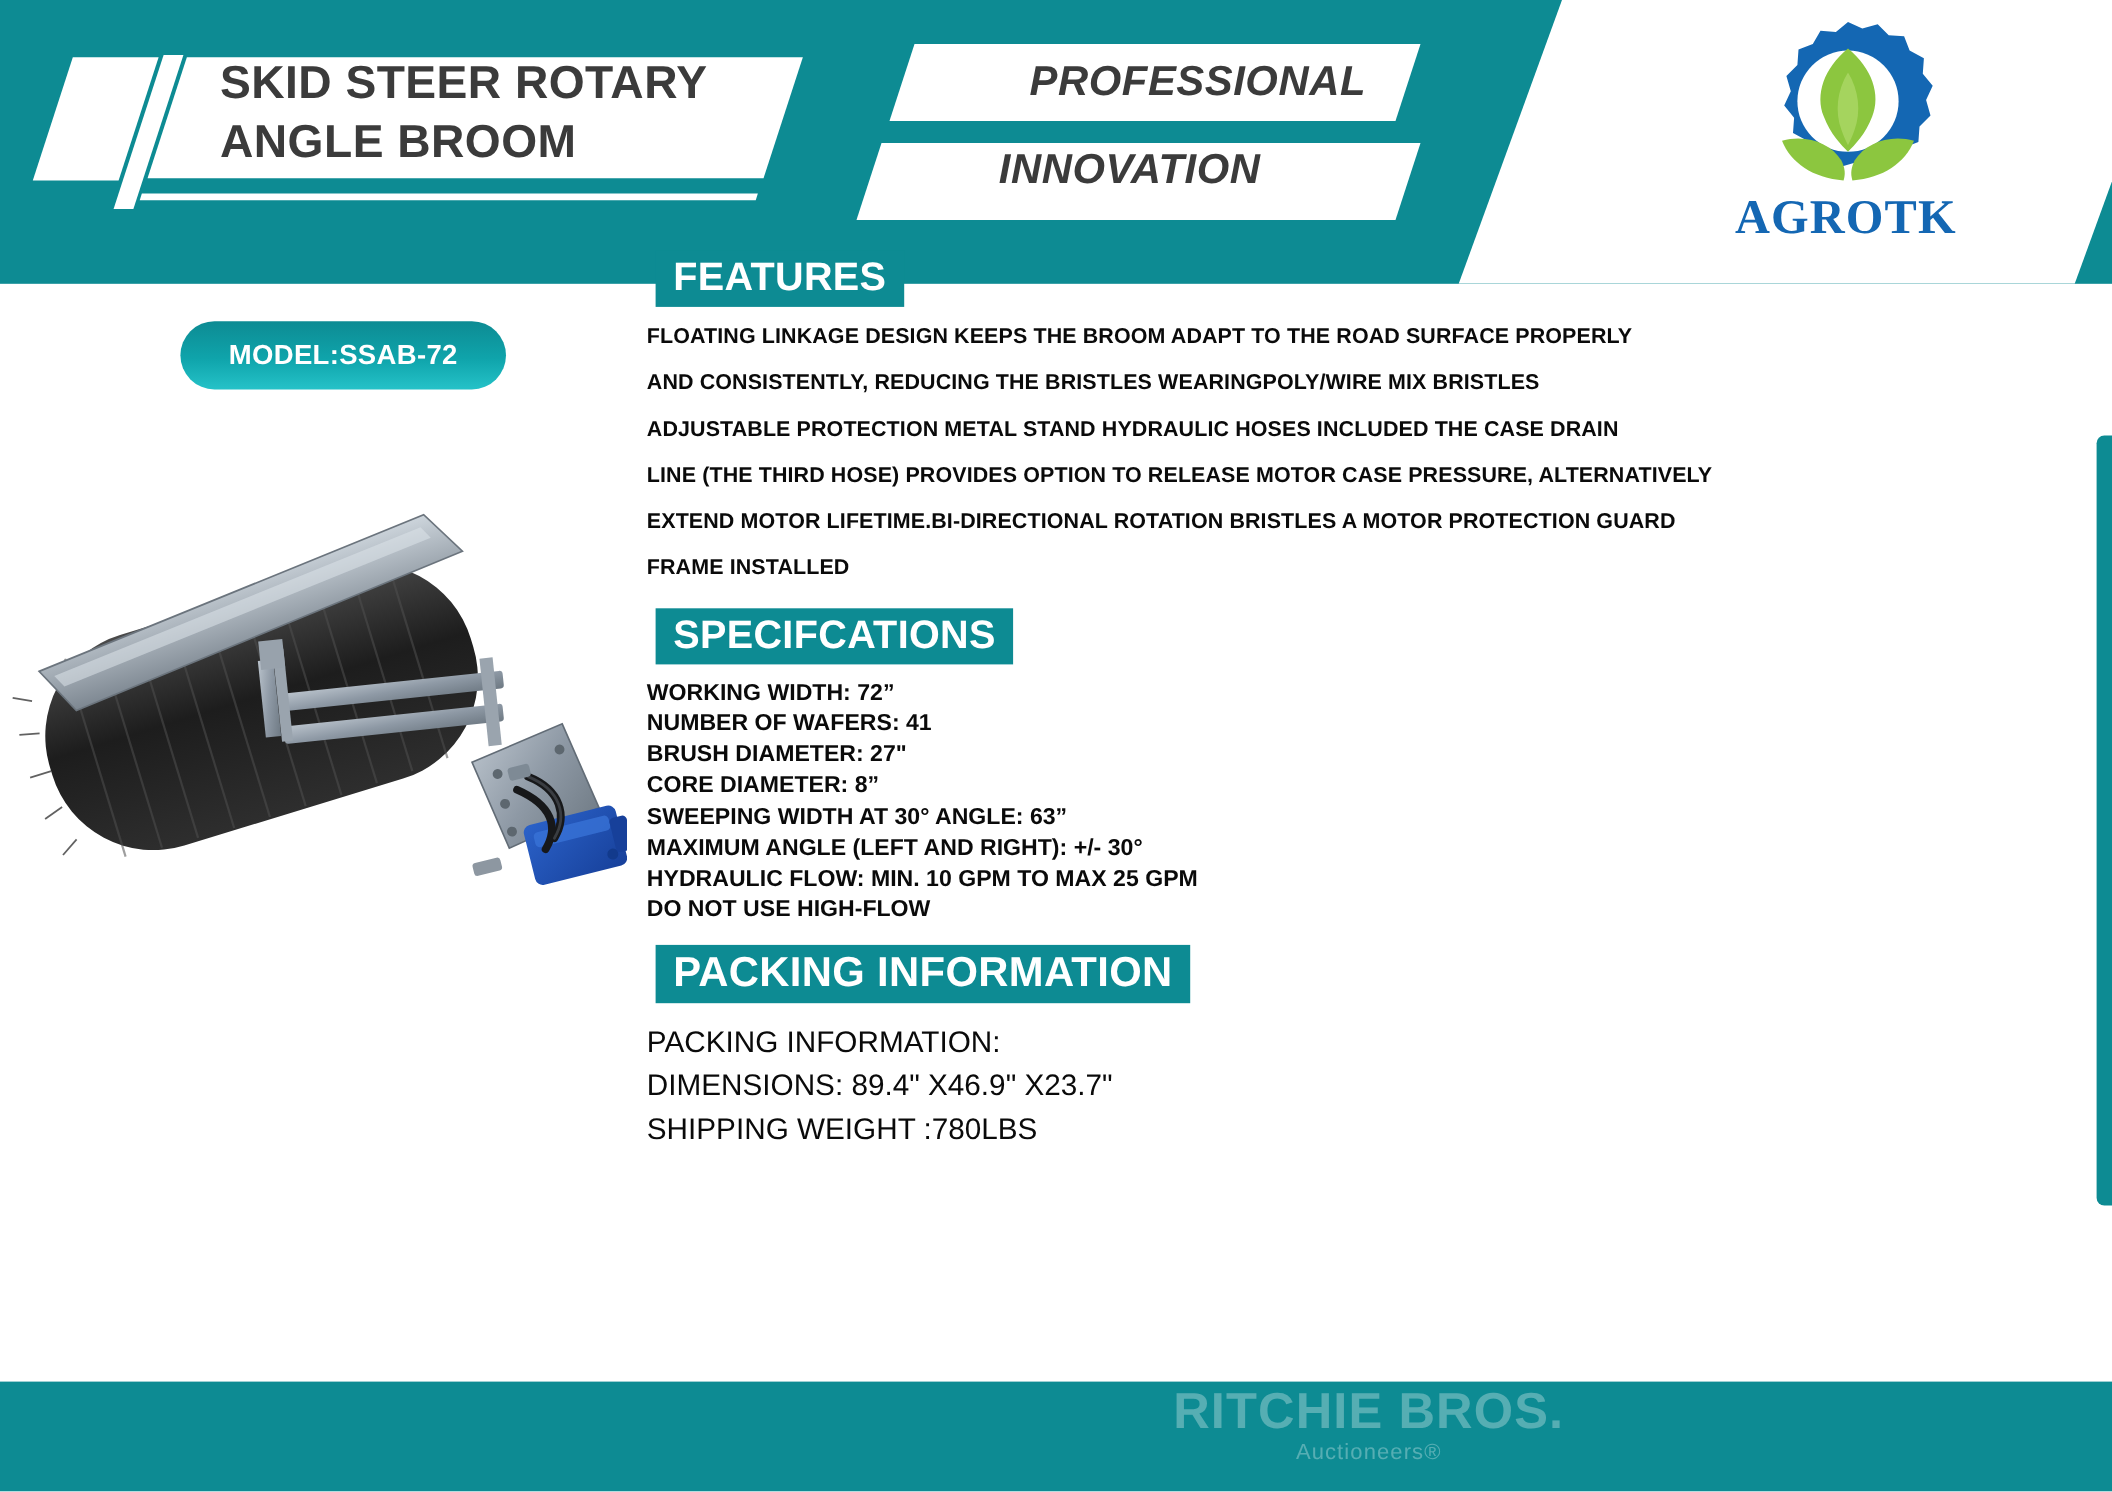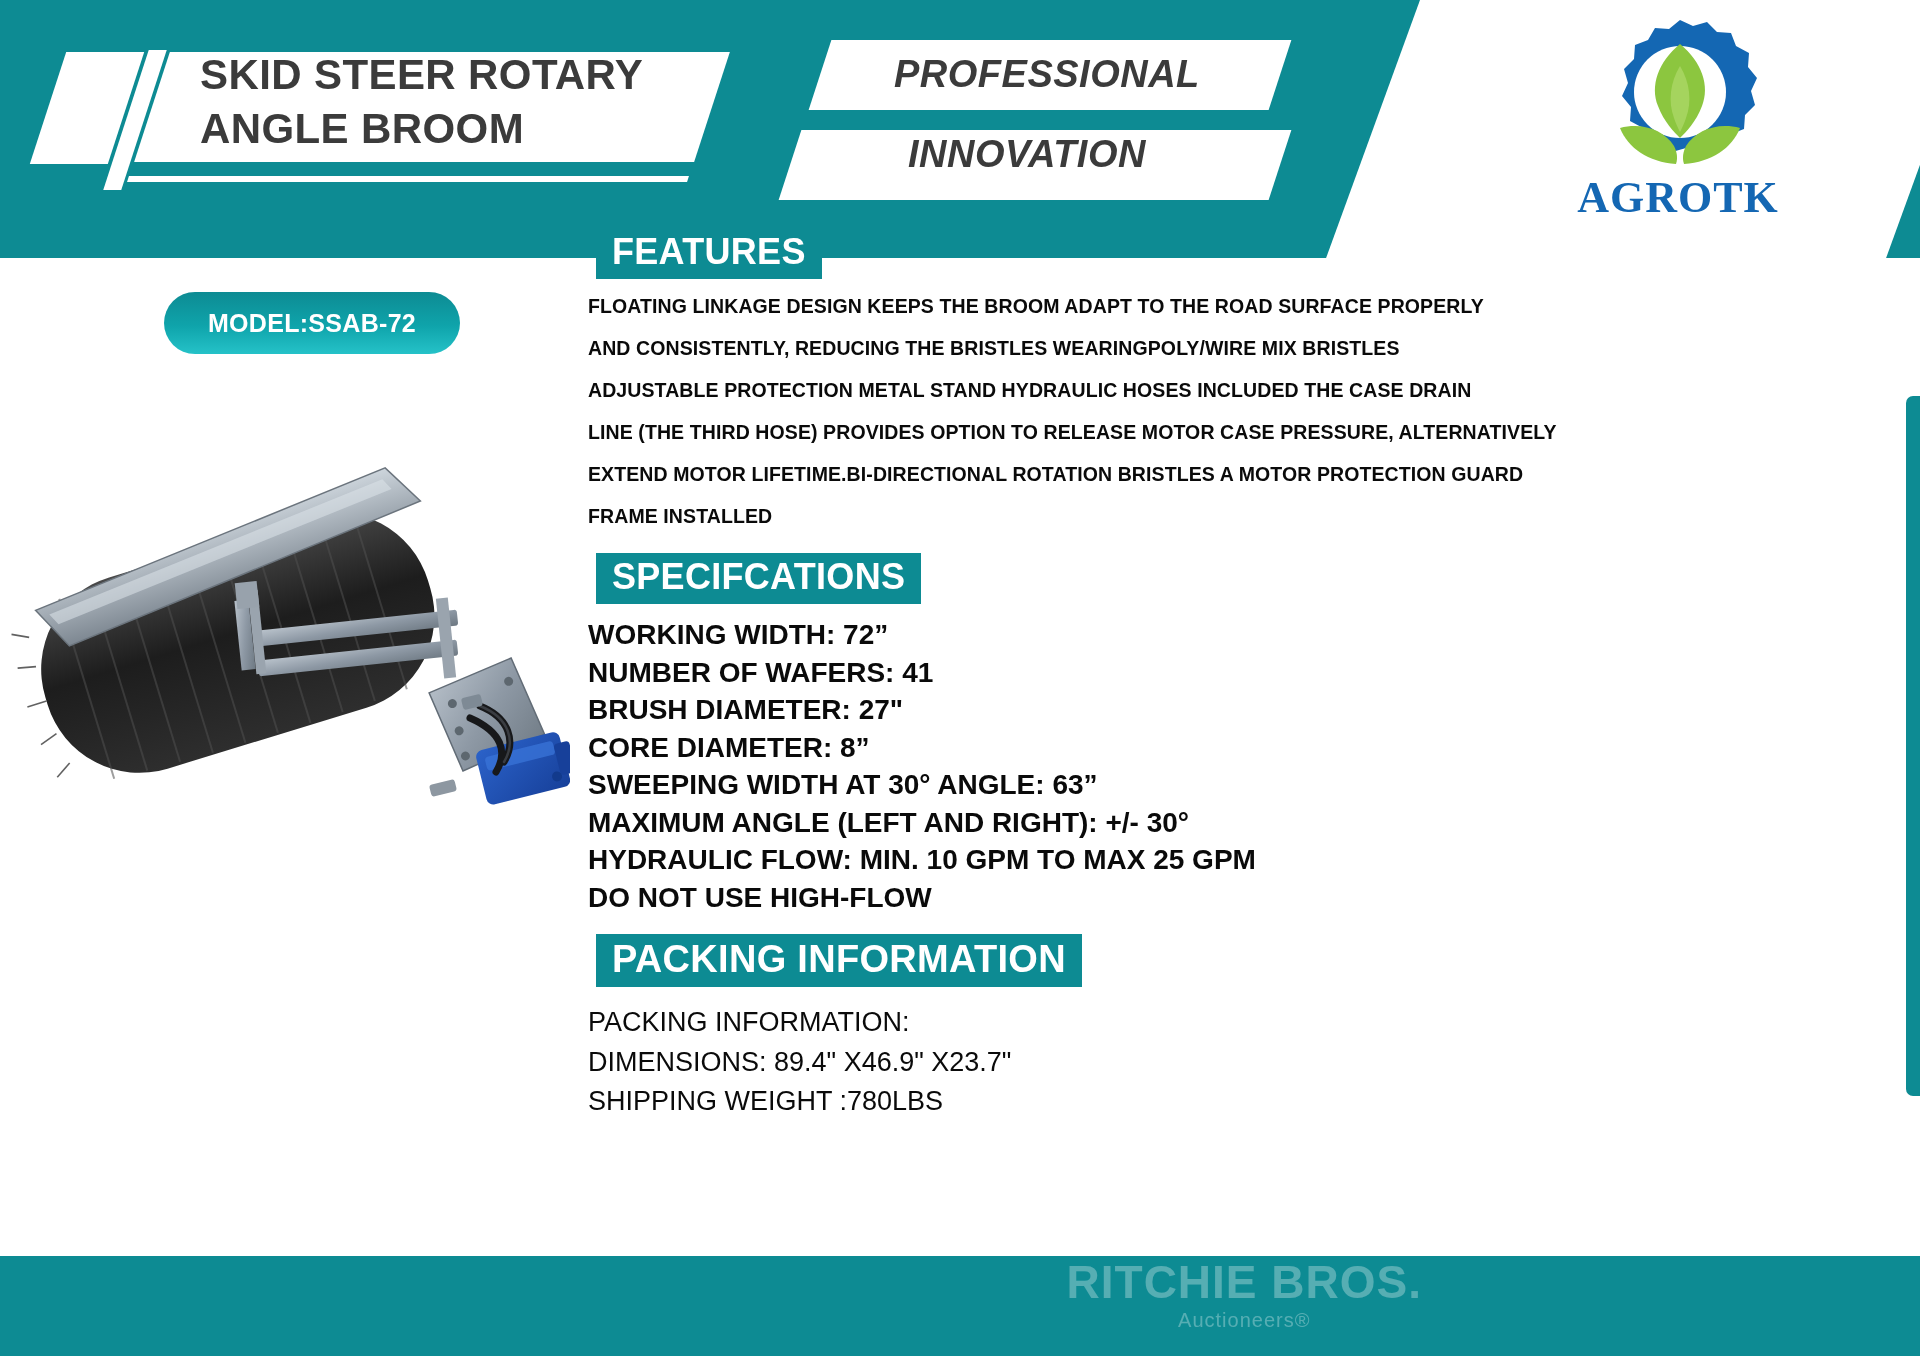--- a/index.html
+++ b/index.html
@@ -81,21 +81,21 @@
   }
   .hdr-slogan {
     position: absolute;
     color: #3b3b3b;
     font-size: 38px;
     font-weight: 700;
     font-style: italic;
     letter-spacing: 0.5px;
     white-space: nowrap;
   }
-  #slogan-pro  { left: 894px; top: 53px; }
+  #slogan-pro  { left: 936px; top: 53px; }
   #slogan-inno { left: 908px; top: 133px; }
 
   
   #logo-wrap {
     position: absolute; right: 92px; top: 14px;
     width: 300px; height: 226px;
   }
   #logo-mark { position: absolute; left: 52px; top: 0; width: 200px; height: 165px; }
   #logo-text {
     position: absolute; left: 0; top: 158px; width: 300px;
@@ -149,21 +149,21 @@
     color: #0a0a0a;
     font-size: 19.5px;
     font-weight: 700;
     letter-spacing: 0.1px;
   }
   #features-body .fline { margin-bottom: 19px; white-space: nowrap; }
 
   #specs-body {
     margin-top: 12px;
     color: #0a0a0a;
-    font-size: 28px;
+    font-size: 21px;
     font-weight: 600;
   }
   #specs-body .sline { line-height: 1.34; white-space: nowrap; }
 
   #packing-body {
     margin-top: 16px;
     color: #0a0a0a;
     font-size: 27px;
     font-weight: 400;
   }

